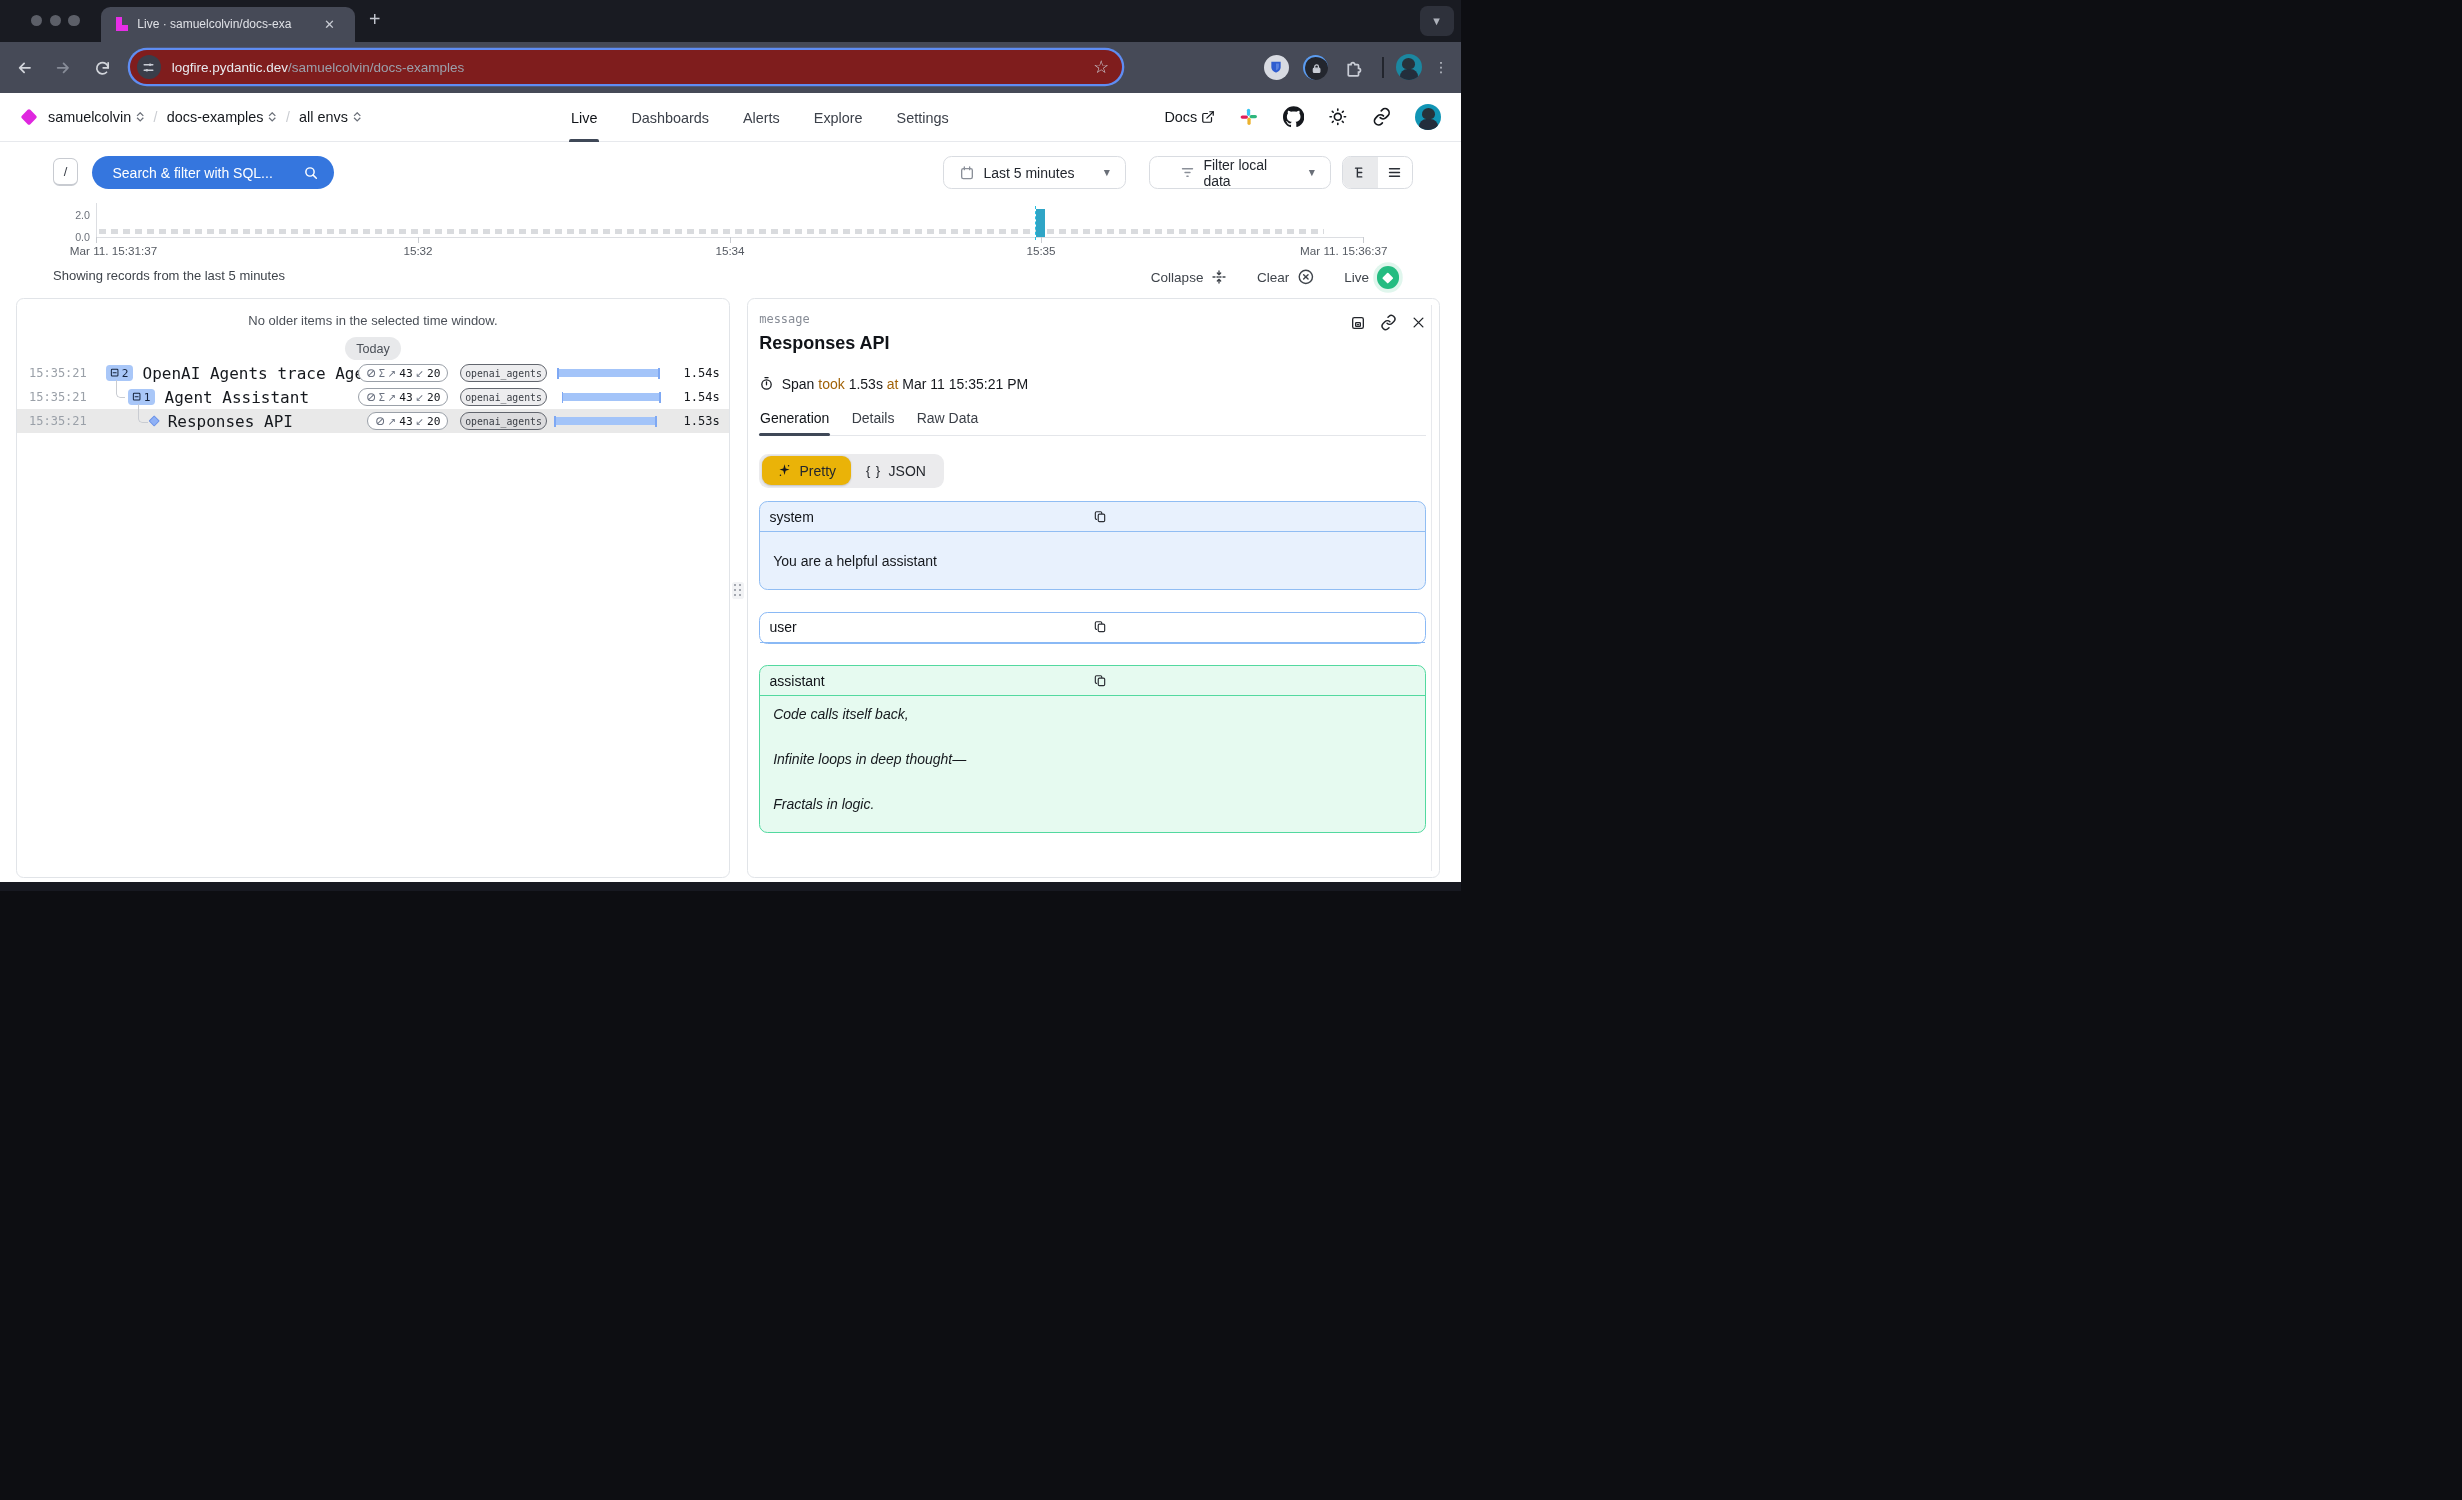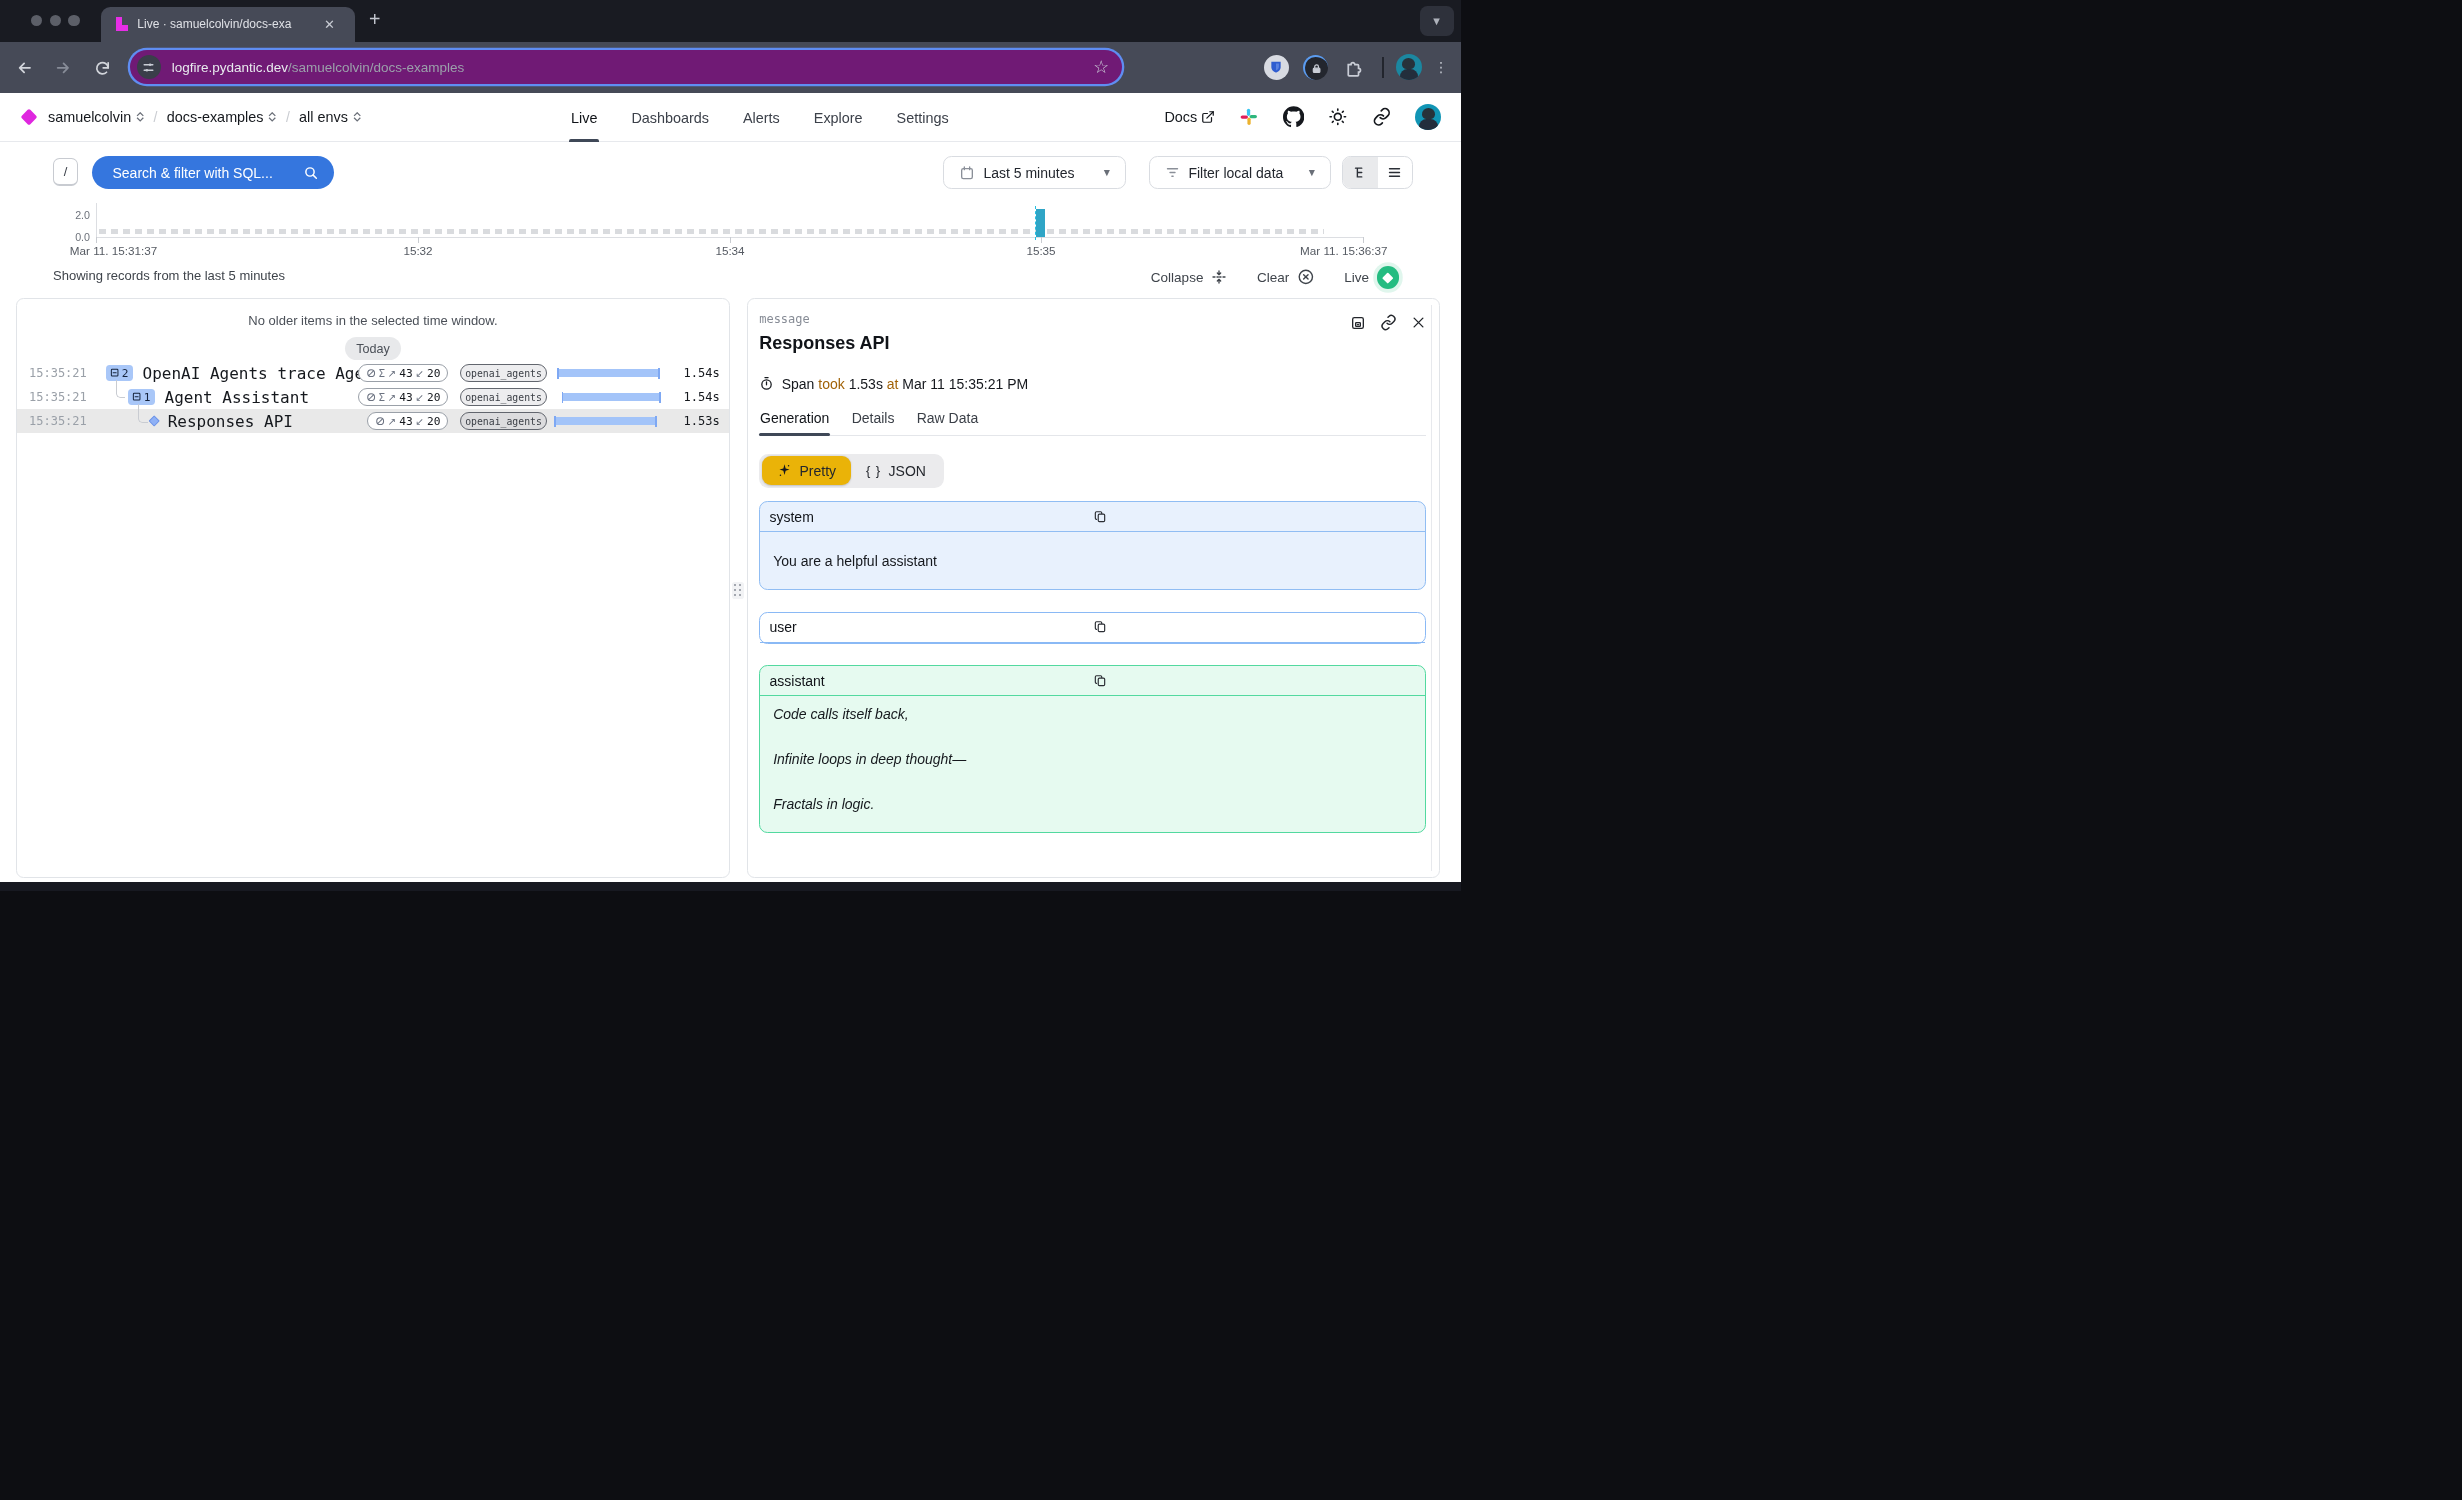--- a/index.html
+++ b/index.html
@@ -19,21 +19,21 @@
   .favicon { width:12px; height:14px; position:relative; flex:0 0 auto; }
   .favicon::before { content:""; position:absolute; left:0; top:0; width:5.6px; height:14px; background:#e62ee6; }
   .favicon::after { content:""; position:absolute; left:0; bottom:0; width:12px; height:5.6px; background:#e62ee6; }
   .tab-close { color:#c8ccd4; font-size:13px; margin-left:3.7px; cursor:default; }
   .newtab { position:absolute; left:369px; top:10.3px; color:#c3c7cf; font-size:19.6px; line-height:19.6px; }
   .tabsearch { position:absolute; right:7.5px; top:5.6px; width:34px; height:30px; border-radius:7.5px; background:#2e313b;
                color:#aeb2bb; font-size:11.2px; display:flex; align-items:center; justify-content:center; }
 
   .toolbar { position:absolute; top:42px; left:0; width:100%; height:51px; background:#464a57; }
   .navbtn { position:absolute; top:13px; width:26px; height:26px; display:flex; align-items:center; justify-content:center; }
-  .urlbar { position:absolute; left:130px; top:8.4px; width:992px; height:34px; background:#701a75; border-radius:17.7px;
+  .urlbar { position:absolute; left:130px; top:8.4px; width:992px; height:34px; background:#7f1d1d; border-radius:17.7px;
             box-shadow:0 0 0 2.3px #5f8df2; display:flex; align-items:center; padding:0 13px 0 6.5px; }
   .siteicon { width:24px; height:24px; border-radius:50%; background:#3a3e4a; display:flex; align-items:center; justify-content:center; flex:0 0 auto; }
   .url { font-size:13.5px; margin-left:11.2px; white-space:nowrap; flex:1; }
   .url .host { color:#e8eaee; } .url .path { color:#9ba0ab; }
   .star { color:#cfd3db; font-size:17.7px; }
   .extrow { position:absolute; right:0; top:8.4px; height:34px; display:flex; align-items:center; }
   .extic { width:28px; height:28px; margin-right:11.2px; display:flex; align-items:center; justify-content:center; }
   .bw { width:25px; height:25px; border-radius:50%; background:#d8dbe2; display:flex; align-items:center; justify-content:center; }
   .pv { width:25px; height:25px; border-radius:50%; background:#23262e; border-top:2.3px solid #5b9cf0; border-left:2.3px solid #5b9cf0;
         display:flex; align-items:center; justify-content:center; color:#c9cdd6; font-size:10.3px; }
@@ -330,21 +330,21 @@
       </svg>
   </div>
   <div class="btn" style="left:943px;width:183px;padding:0 13px 0 15px">
     <svg width="16" height="16" viewBox="0 0 24 24" fill="none" stroke="#8a8f98" stroke-width="2">
         <rect x="4" y="5.5" width="16" height="15" rx="2.5"></rect>
         <path d="M8 3v4M16 3v4" stroke-linecap="round"></path>
       </svg>
     <span style="flex:1">Last 5 minutes</span>
     <span class="chev">▼</span>
   </div>
-  <div class="btn" style="left:1149px;width:182px;padding:0 13px 0 15px">
+  <div class="btn" style="left:1149px;width:182px;padding:0 13px 0 30px">
     <svg width="15" height="15" viewBox="0 0 24 24" fill="none" stroke="#8a8f98" stroke-width="2.2" stroke-linecap="round">
         <path d="M4 6h16M8 12h8M11 18h2"></path>
       </svg>
     <span style="flex:1">Filter local data</span>
     <span class="chev">▼</span>
   </div>
   <div class="viewseg">
     <span class="seg sel">
       <svg width="15" height="15" viewBox="0 0 24 24" fill="none" stroke="#2b2f36" stroke-width="2.2" stroke-linecap="round">
           <path d="M4 5h10M7 5v7M7 12h7M7 12v7h7"></path>

